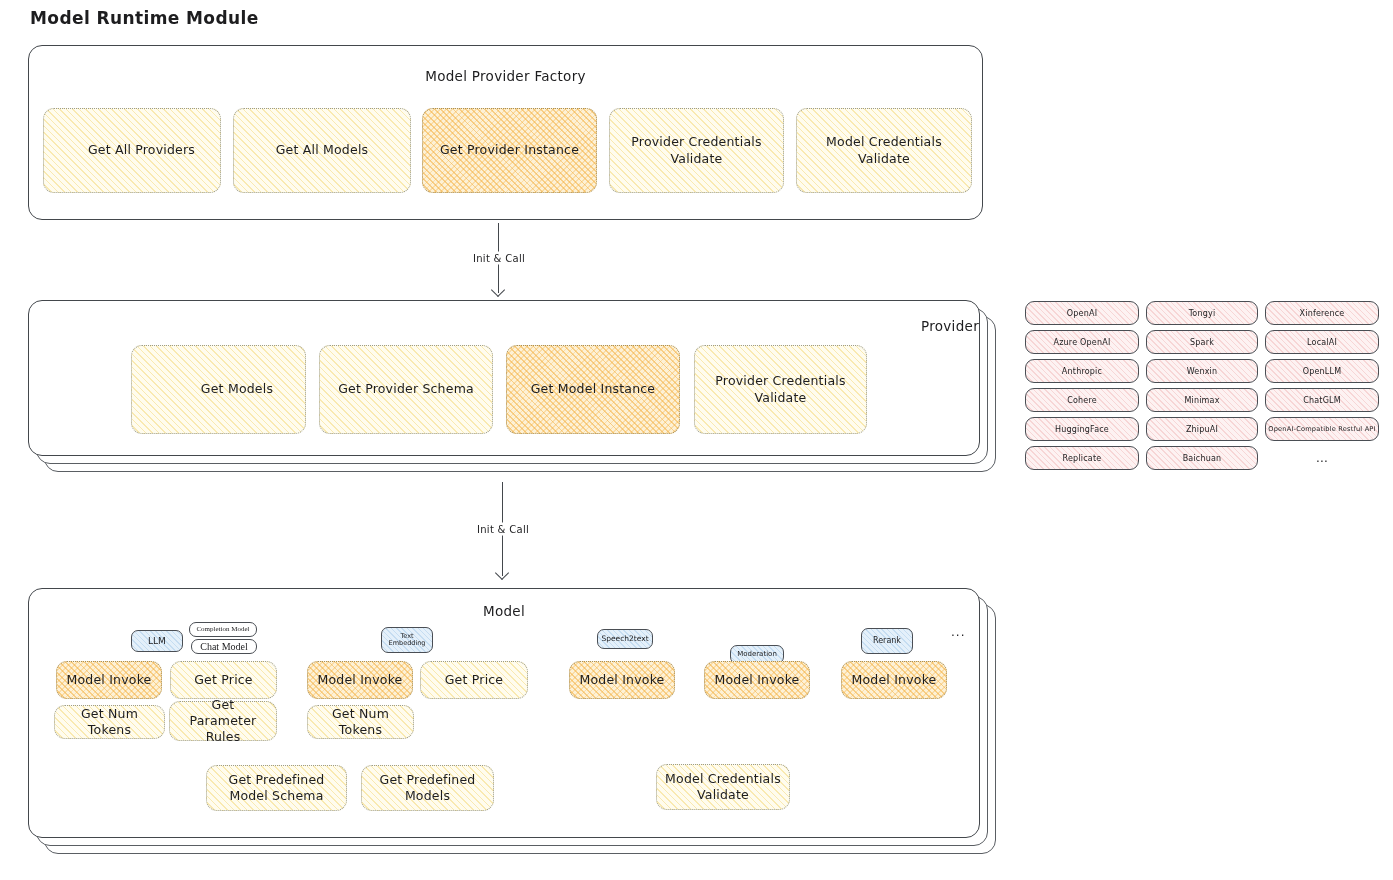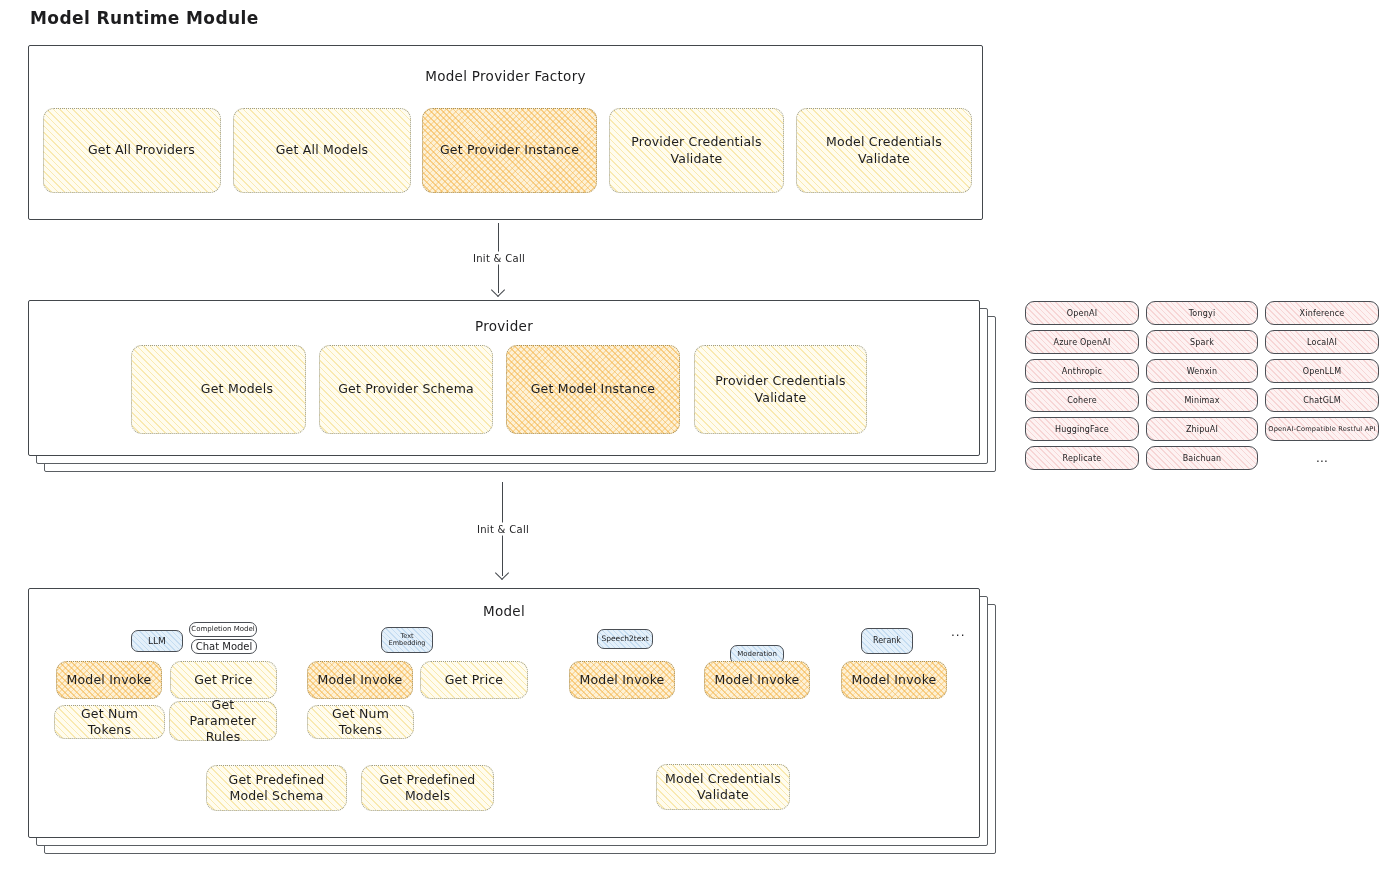--- a/index.html
+++ b/index.html
@@ -2,42 +2,42 @@
 <html><head>
 <meta charset="utf-8">
 <style>
   html, body { margin:0; padding:0; background:#ffffff; }
   body { font-family:"DejaVu Sans", sans-serif; color:#1d1d1f; }
   .canvas { position:relative; width:1393px; height:880px; overflow:hidden; }
 
   .page-title { position:absolute; left:30px; top:8px; font-size:17px; font-weight:bold; letter-spacing:0.4px; }
 
   
-  .frame { position:absolute; background:#ffffff; border:1.5px solid #43474c; border-radius:2px; box-sizing:border-box; }
+  .frame { position:absolute; background:#ffffff; border:1.5px solid #43474c; border-radius:14px; box-sizing:border-box; }
   .ghost { background:#ffffff; border:1.4px solid #5a5e63; }
   .frame-title { position:absolute; left:0; right:0; text-align:center; font-size:13.5px; letter-spacing:0.3px; }
 
   
   .node { position:absolute; display:flex; align-items:center; justify-content:center; text-align:center;
           box-sizing:border-box; border-radius:11px; font-size:12.5px; line-height:1.3; padding:2px 7px; letter-spacing:0.2px; }
   .n-yellow { border:1.5px dotted #9c9c8a;
     background-color:#fffcee;
     background-image:repeating-linear-gradient(45deg, rgba(243,214,110,0.48) 0 1.2px, transparent 1.2px 4.6px); }
   .n-orange { border:1.5px dotted #a6905c;
     background-color:#fdf1d6;
     background-image:
       repeating-linear-gradient(45deg, rgba(244,177,67,0.55) 0 1.4px, transparent 1.4px 4.4px),
       repeating-linear-gradient(-45deg, rgba(244,177,67,0.33) 0 1.2px, transparent 1.2px 4.2px); }
 
   
   .tag { position:absolute; display:flex; align-items:center; justify-content:center; text-align:center;
          box-sizing:border-box; border-radius:7px; line-height:1.15; padding:1px 3px; }
   .tag-blue { border:1.2px solid #4a4e54; background-color:#e4f0fa;
     background-image:repeating-linear-gradient(45deg, rgba(140,185,225,0.35) 0 1px, transparent 1px 3.8px); }
-  .tag-white { border:1.1px solid #4a4e54; background:#ffffff; white-space:nowrap; }
+  .tag-white { border:1.1px solid #4a4e54; background:#ffffff; white-space:nowrap;font-family:Liberation Serif, serif; }
 
   
   .chip-grid { position:absolute; left:1025px; top:301px; display:grid;
                grid-template-columns:114px 112px 114px; grid-auto-rows:24px; gap:5px 7px; }
   .chip { display:flex; align-items:center; justify-content:center; text-align:center;
           box-sizing:border-box; border:1.2px solid #4a4e54; border-radius:9px; font-size:8px; letter-spacing:0.2px;
           background-color:#fdf2f2;
           background-image:repeating-linear-gradient(45deg, rgba(233,148,148,0.30) 0 1px, transparent 1px 4px); }
   .chip-xs { font-size:6.6px; }
   .chip-plain { border:none; background:none; font-size:12px; }
@@ -68,21 +68,21 @@
   </div>
 
   <div class="arrow" style="left:498px; top:223px; height:70px;">
     <span class="arrow-head"></span>
     <span class="arrow-label">Init &amp; Call</span>
   </div>
 
   <div class="frame ghost" style="left:44px; top:316px; width:952px; height:156px;"></div>
   <div class="frame ghost" style="left:36px; top:308px; width:952px; height:156px;"></div>
   <div class="frame" style="left:28px; top:300px; width:952px; height:156px;">
-    <div class="frame-title" style="top:17px;">Provider</div>
+    <div class="frame-title" style="top:17px;text-align:right;">Provider</div>
     <div class="node n-yellow" style="left:102px; top:44px; width:175px; height:89px;padding-left:44px;">Get Models</div>
     <div class="node n-yellow" style="left:290px; top:44px; width:174px; height:89px;">Get Provider Schema</div>
     <div class="node n-orange" style="left:477px; top:44px; width:174px; height:89px;">Get Model Instance</div>
     <div class="node n-yellow" style="left:665px; top:44px; width:173px; height:89px;">Provider Credentials Validate</div>
   </div>
 
   <div class="chip-grid">
     <div class="chip">OpenAI</div>
     <div class="chip">Tongyi</div>
     <div class="chip">Xinference</div>

